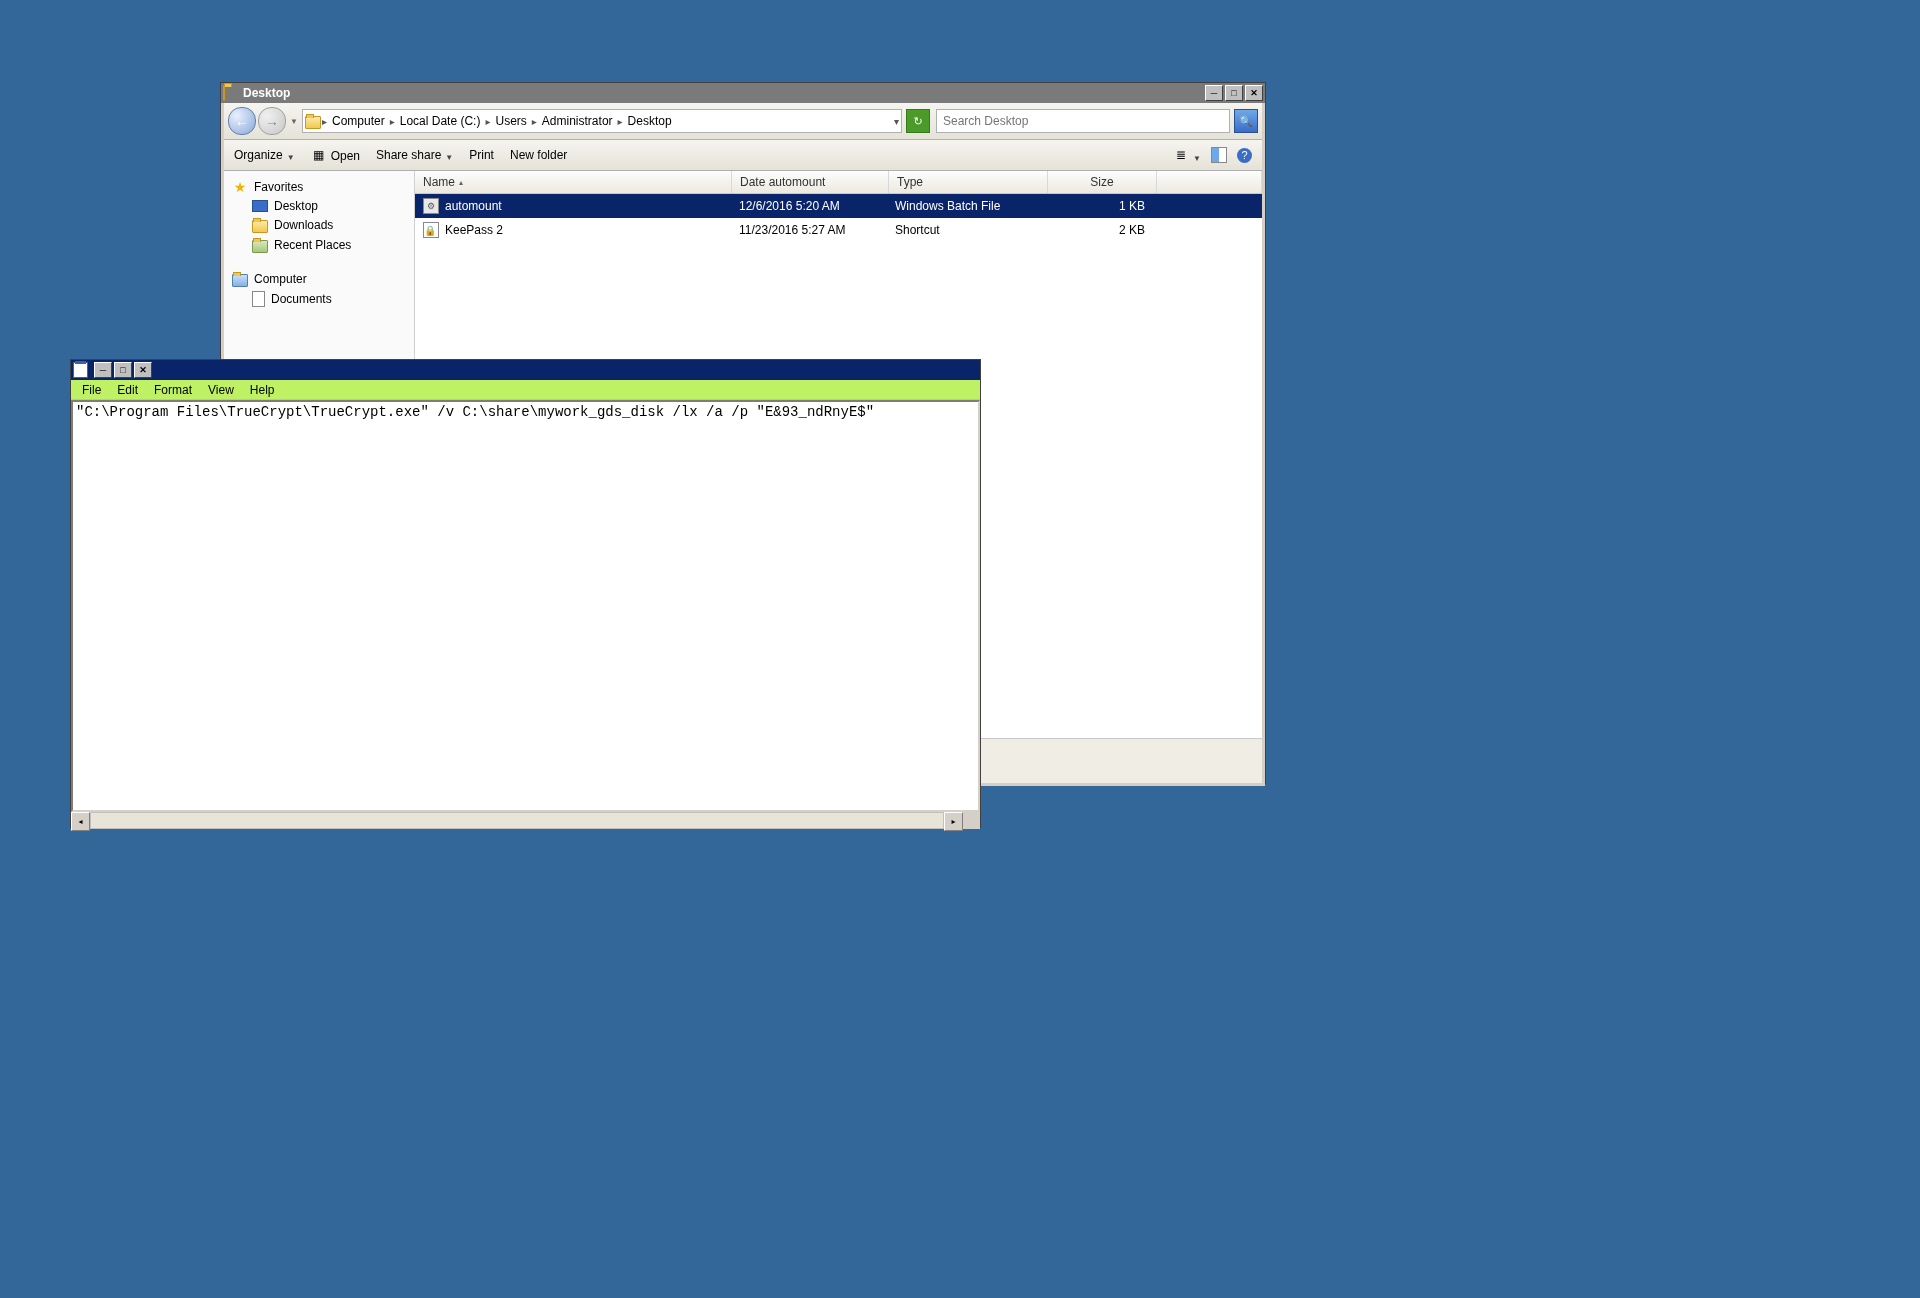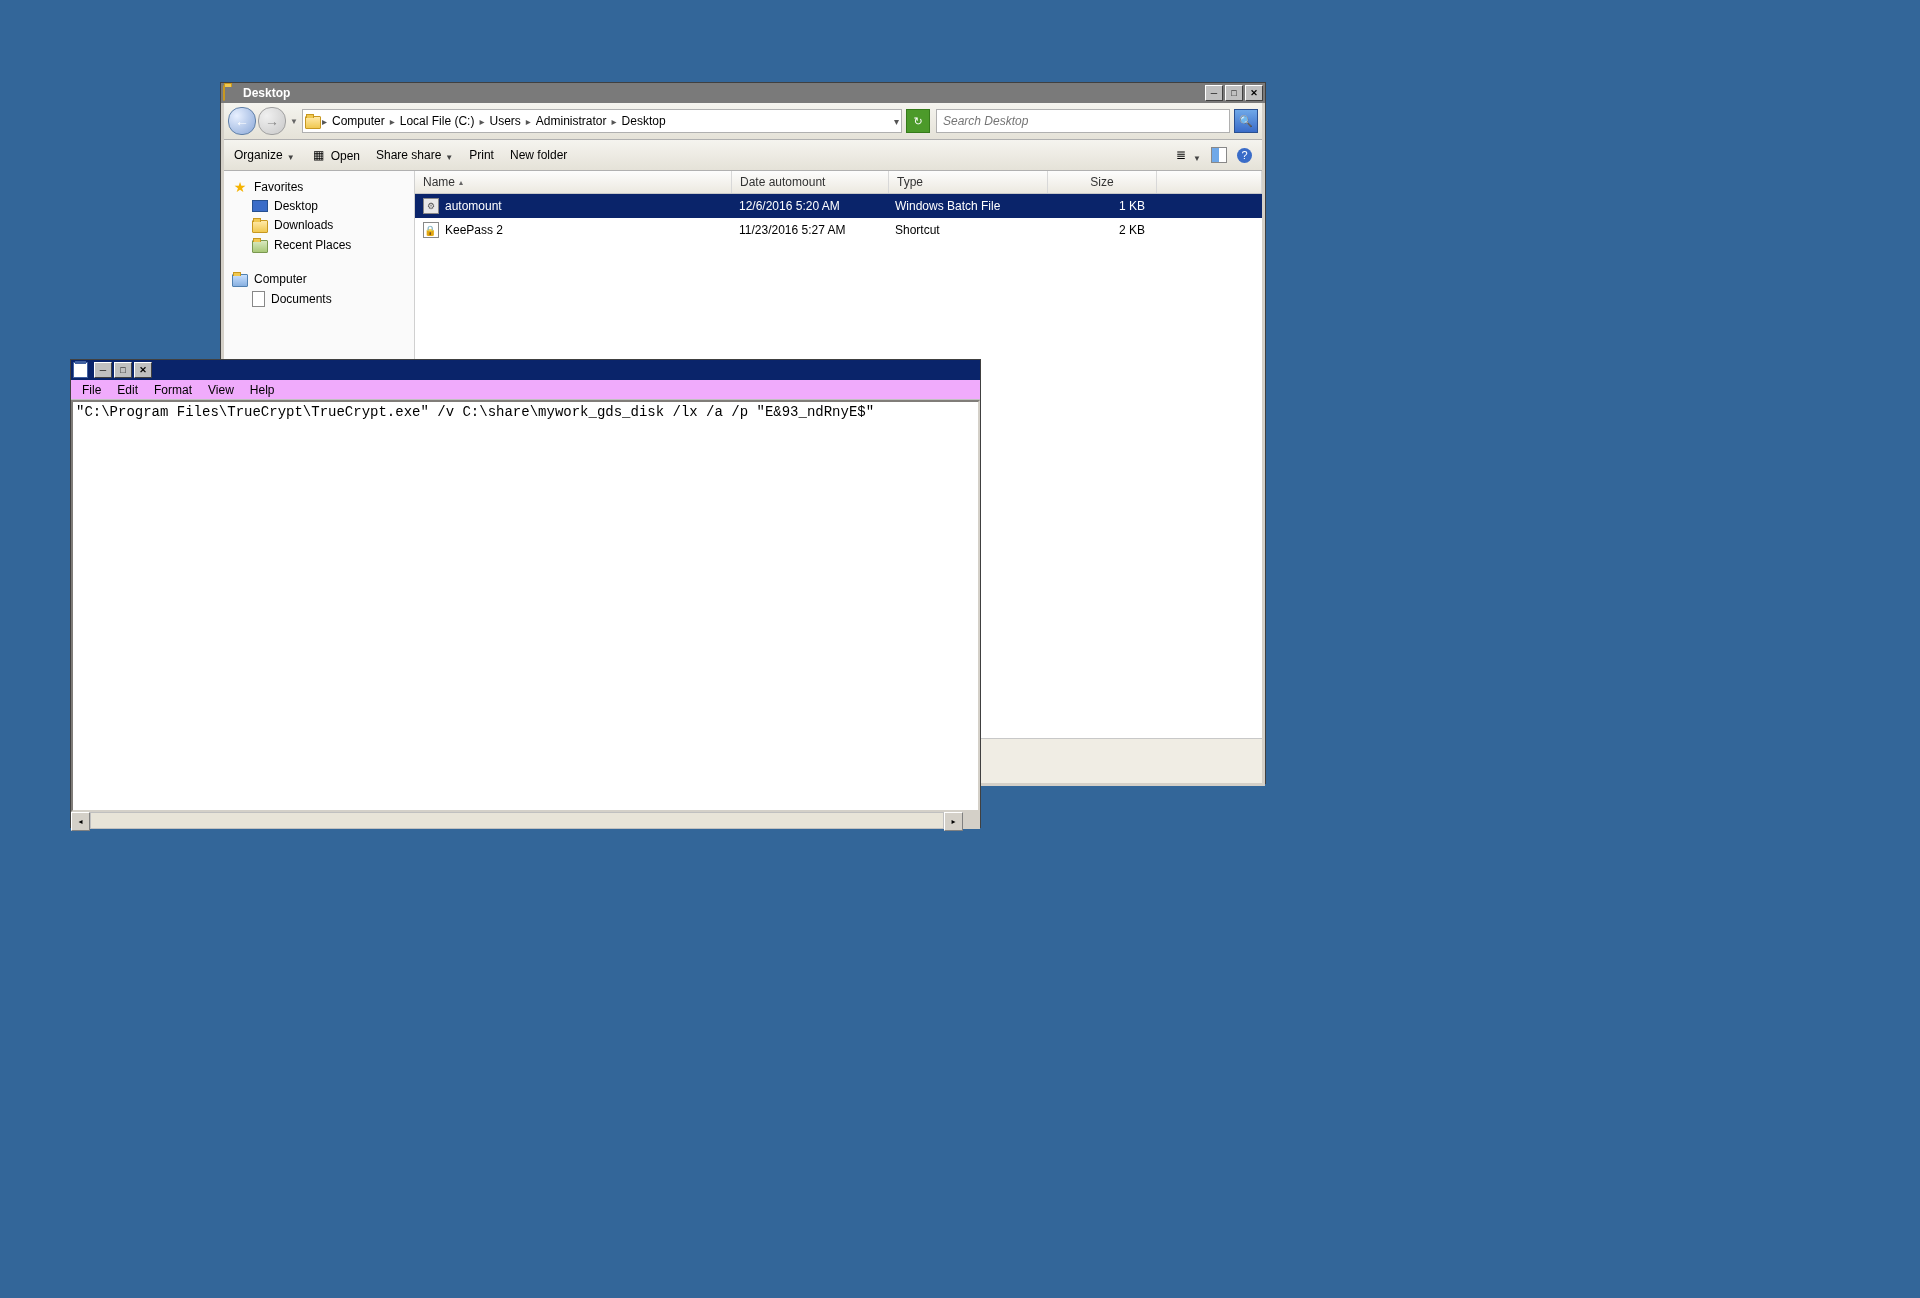--- a/index.html
+++ b/index.html
@@ -16,21 +16,21 @@
 .exp-frame{border:3px solid #d4d0c8;border-top:none;background:#fff}
 .addrbar{height:32px;background:linear-gradient(#f5f4ef,#e5e2d8);border-bottom:1px solid #b0b0b0;display:flex;align-items:center;padding:2px 4px;gap:2px}
 .navbtn{width:26px;height:26px;border-radius:13px;background:radial-gradient(circle at 30% 30%,#e8f0ff,#8aa8d8);border:1px solid #6080a8;display:flex;align-items:center;justify-content:center;color:#fff;font-size:14px;cursor:default}
 .navbtn.fwd{background:radial-gradient(circle at 30% 30%,#f0f0f0,#c8c8c8);border:1px solid #a0a0a0;color:#888}
 .navdd{width:12px;height:20px;display:flex;align-items:center;justify-content:center;color:#666;font-size:8px}
 .addr-path{flex:1;height:22px;background:#fff;border:1px solid #b0b0b0;display:flex;align-items:center;padding:0 2px;gap:1px;overflow:hidden}
 .addr-seg{padding:0 4px;white-space:nowrap;cursor:default}
 .addr-seg.arrow{padding:0;font-size:10px;color:#555}
 .addr-ref{width:22px;height:22px;background:#4c9a2a;border:1px solid #357a1a;display:flex;align-items:center;justify-content:center;color:#fff;font-size:11px;margin-left:2px}
 .search{width:284px;height:22px;background:#fff;border:1px solid #b0b0b0;margin-left:4px;display:flex;align-items:center;padding:0 4px}
-.search input{border:none;outline:none;flex:1;font-size:12px;color:#b91c1c;font-style:italic;background:transparent}
+.search input{border:none;outline:none;flex:1;font-size:12px;color:#b91c1c;background:transparent}
 .searchbtn{width:22px;height:22px;background:linear-gradient(#6fa8e8,#3a6cc8);border:1px solid #2a5090;display:flex;align-items:center;justify-content:center;color:#fff;font-size:11px;margin-left:2px}
 .toolbar{height:30px;background:linear-gradient(#f5f4ef,#e5e2d8);border-bottom:1px solid #b0b0b0;display:flex;align-items:center;padding:0 10px;gap:16px}
 .tbitem{display:flex;align-items:flex-end;gap:4px;cursor:default}
 .tbitem .dd{font-size:8px;color:#444}
 .toolbar .right{margin-left:auto;display:flex;align-items:center;gap:10px}
 .ticon{width:16px;height:16px;display:inline-flex;align-items:center;justify-content:center}
 .exp-body{display:flex;height:567px}
 .sidebar{width:190px;background:#fafafa;border-right:1px solid #d0d0d0;padding:6px 0;overflow:hidden}
 .sb-group{font-size:12px}
 .sb-head{display:flex;align-items:center;gap:6px;padding:2px 8px;cursor:default}
@@ -48,21 +48,21 @@
 .filerow{height:24px;display:flex;align-items:center;font-size:12px}
 .filerow.sel{background:#0a246a;color:#fff}
 .fc{padding:0 8px;display:flex;align-items:center;gap:6px;overflow:hidden;white-space:nowrap}
 .fc.name{width:300px}
 .fc.date{width:140px}
 .fc.type{width:142px}
 .fc.size{width:92px;justify-content:flex-end}
 .details-pane{height:44px;background:#f0ede4;border-top:1px solid #c8c8c8}
 
 .notepad{left:70px;top:359px;width:909px;height:467px}
-.np-menu{height:19px;background:#f0abfc;border-bottom:1px solid #c0c0c0;display:flex;align-items:center;padding:0 4px;gap:2px}
+.np-menu{height:19px;background:#bef264;border-bottom:1px solid #c0c0c0;display:flex;align-items:center;padding:0 4px;gap:2px}
 .np-menu span{padding:2px 7px;cursor:default}
 .np-text{background:#fff;border:2px inset #d4d0c8;height:404px;padding:2px 3px;font-family:Consolas,"Courier New",monospace;font-size:14px;color:#000;white-space:nowrap;overflow:hidden}
 .np-sb{height:17px;background:#ece9d8;display:flex}
 .np-sb .track{flex:1;background:#e8e4d8;border:1px solid #c0c0c0;position:relative}
 .np-sb .arrow{width:17px;height:17px;background:#d4d0c8;border:1px solid #fff;border-right-color:#808080;border-bottom-color:#808080;display:flex;align-items:center;justify-content:center;font-size:8px}
 .np-sb .grip{width:17px;height:17px;background:#d4d0c8}
 
 .folder-y{background:linear-gradient(#ffe9a8,#f0c850);border:1px solid #c89820;border-radius:1px;width:14px;height:11px;position:relative;top:1px}
 .folder-y:before{content:"";position:absolute;top:-3px;left:0;width:6px;height:3px;background:#f0c850;border:1px solid #c89820;border-bottom:none}
 .star{color:#f5b301;font-size:14px}
@@ -86,21 +86,21 @@
       <div class="navbtn">←</div>
       <div class="navbtn fwd">→</div>
       <div class="navdd">▼</div>
       <div class="addr-path">
         <span class="icon-sm">
             <span class="folder-y"></span>
           </span>
         <span class="addr-seg arrow">▸</span>
         <span class="addr-seg">Computer</span>
         <span class="addr-seg arrow">▸</span>
-        <span class="addr-seg">Local File (C:)</span>
+        <span class="addr-seg">Local Date (C:)</span>
         <span class="addr-seg arrow">▸</span>
         <span class="addr-seg">Users</span>
         <span class="addr-seg arrow">▸</span>
         <span class="addr-seg">Administrator</span>
         <span class="addr-seg arrow">▸</span>
         <span class="addr-seg">Desktop</span>
         <span style="flex:1"></span>
         <span class="addr-seg arrow">▾</span>
       </div>
       <div class="addr-ref">↻</div>

